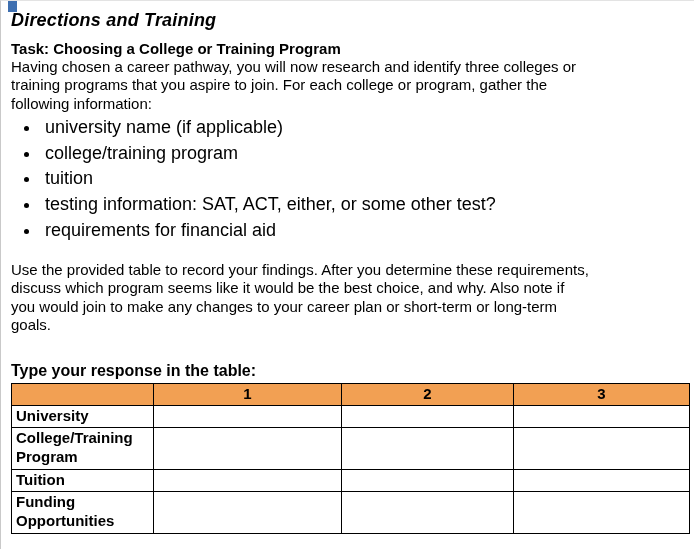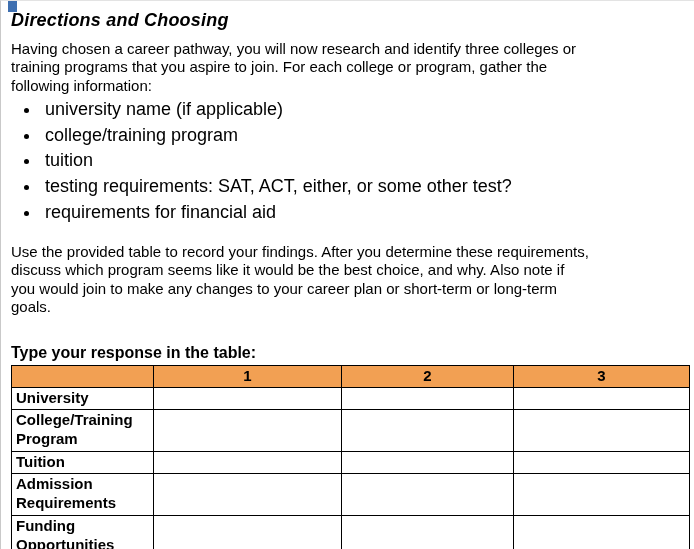--- a/index.html
+++ b/index.html
@@ -95,30 +95,31 @@
   tr.row-single td { height: 19px; margin-top: 9px; }
   tr.row-double td { height: 39px; }
 </style>
 </head>
 <body>
 
 <div class="page">
 
   <div class="anchor-marker"></div>
 
-  <h1 class="doc-title">Directions and Choosing</h1>
+  <h1 class="doc-title">Directions and Training</h1>
 
+  <h2 class="task-heading">Task: Choosing a College or Training Program</h2>
 
   <p class="body-text">Having chosen a career pathway, you will now research and identify three colleges or training programs that you aspire to join. For each college or program, gather the following information:</p>
 
   <ul class="bullet-list">
     <li>university name (if applicable)</li>
     <li>college/training program</li>
     <li>tuition</li>
-    <li>testing requirements: SAT, ACT, either, or some other test?</li>
+    <li>testing information: SAT, ACT, either, or some other test?</li>
     <li>requirements for financial aid</li>
   </ul>
 
   <p class="body-text instructions">Use the provided table to record your findings. After you determine these requirements, discuss which program seems like it would be the best choice, and why. Also note if you would join to make any changes to your career plan or short-term or long-term goals.</p>
 
   <p class="table-prompt">Type your response in the table:</p>
 
   <table class="response-table">
     <colgroup>
       <col style="width:142px">
@@ -148,26 +149,20 @@
         <td></td>
       </tr>
 
       <tr class="row-single">
         <td class="row-label">Tuition</td>
         <td></td>
         <td></td>
         <td></td>
       </tr>
 
-      <tr class="row-double">
-        <td class="row-label">Admission Requirements</td>
-        <td></td>
-        <td></td>
-        <td></td>
-      </tr>
 
       <tr class="row-double">
         <td class="row-label">Funding Opportunities</td>
         <td></td>
         <td></td>
         <td></td>
       </tr>
     </tbody>
   </table>
 

